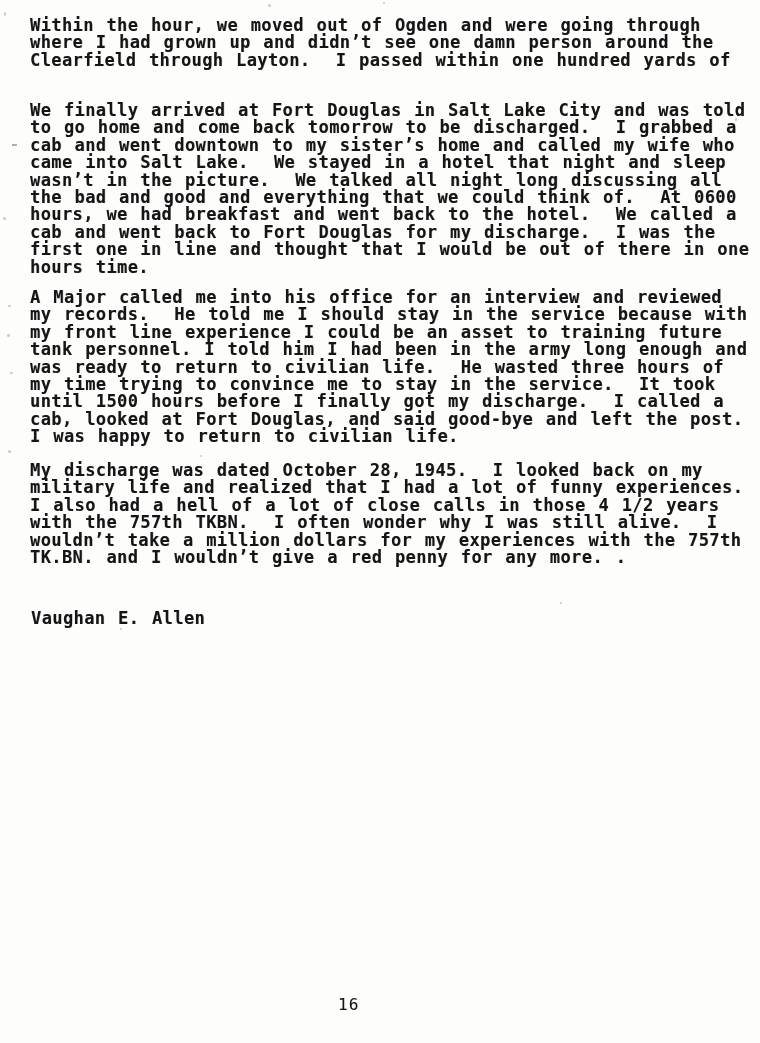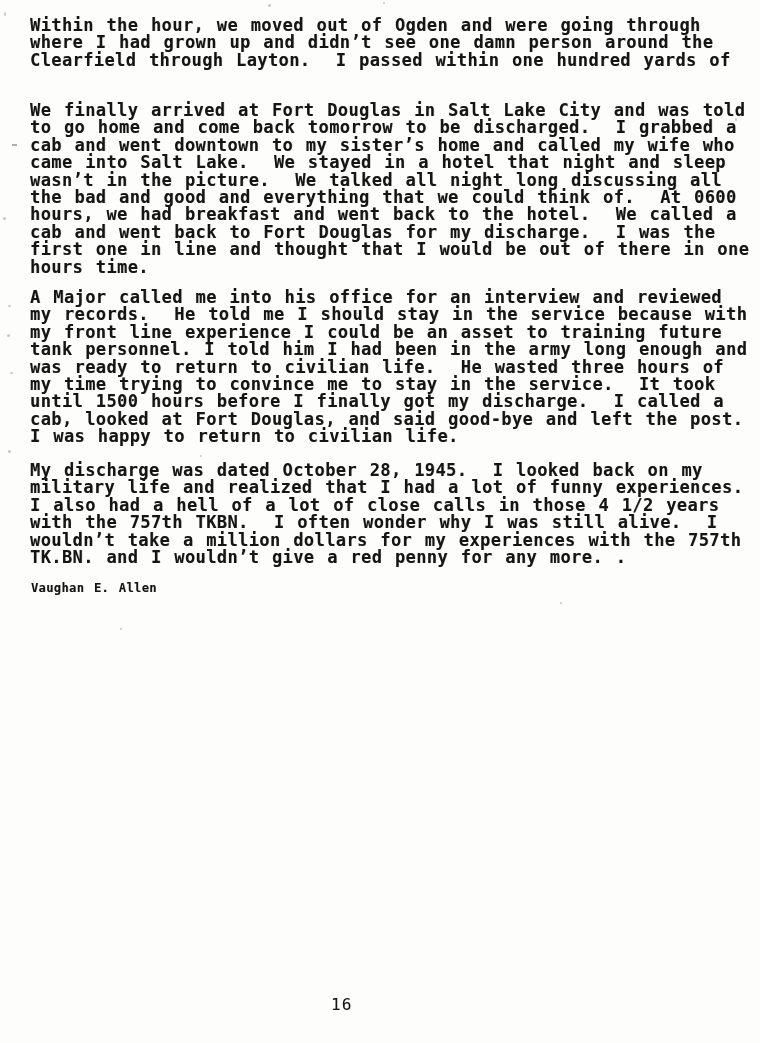--- a/index.html
+++ b/index.html
@@ -24,32 +24,32 @@
     font-weight: 700;
     letter-spacing: 0.4px;
     word-spacing: 2px;
     white-space: pre;
     text-shadow: 0.4px 0.4px 0 rgba(20,20,20,0.35);
   }
   .para .line { white-space: pre; }
   .signature {
     position: absolute;
     left: 31px;
-    top: 580px;
-    font-size: 12px;
+    top: 610px;
+    font-size: 17px;
     line-height: 17.4px;
     font-weight: 700;
     letter-spacing: 0.4px;
     word-spacing: 2px;
     white-space: pre;
     text-shadow: 0.4px 0.4px 0 rgba(20,20,20,0.35);
   }
   .page-number {
     position: absolute;
-    left: 331px;
+    left: 338px;
     top: 995px;
     font-size: 16px;
     font-weight: 400;
     letter-spacing: 1px;
     text-shadow: 0.3px 0.3px 0 rgba(20,20,20,0.3);
   }
   
   .speck {
     position: absolute;
     background: #b9b9b9;

